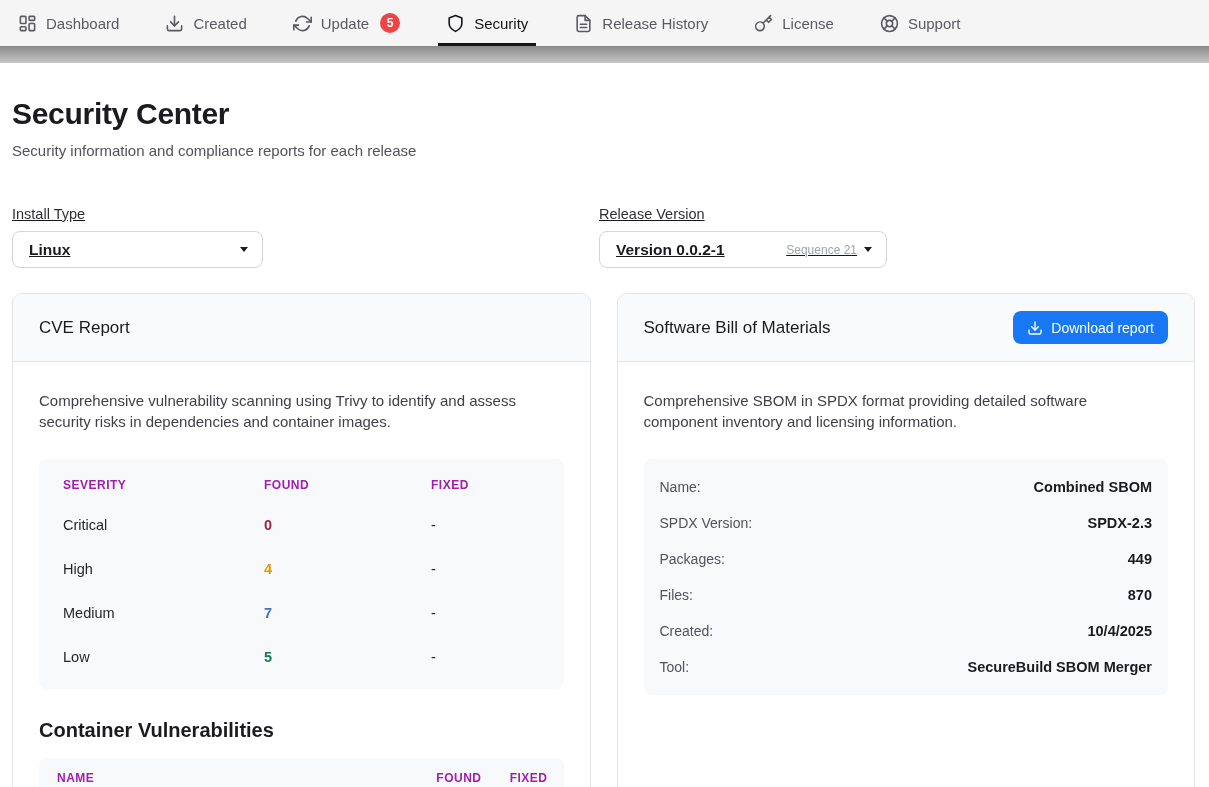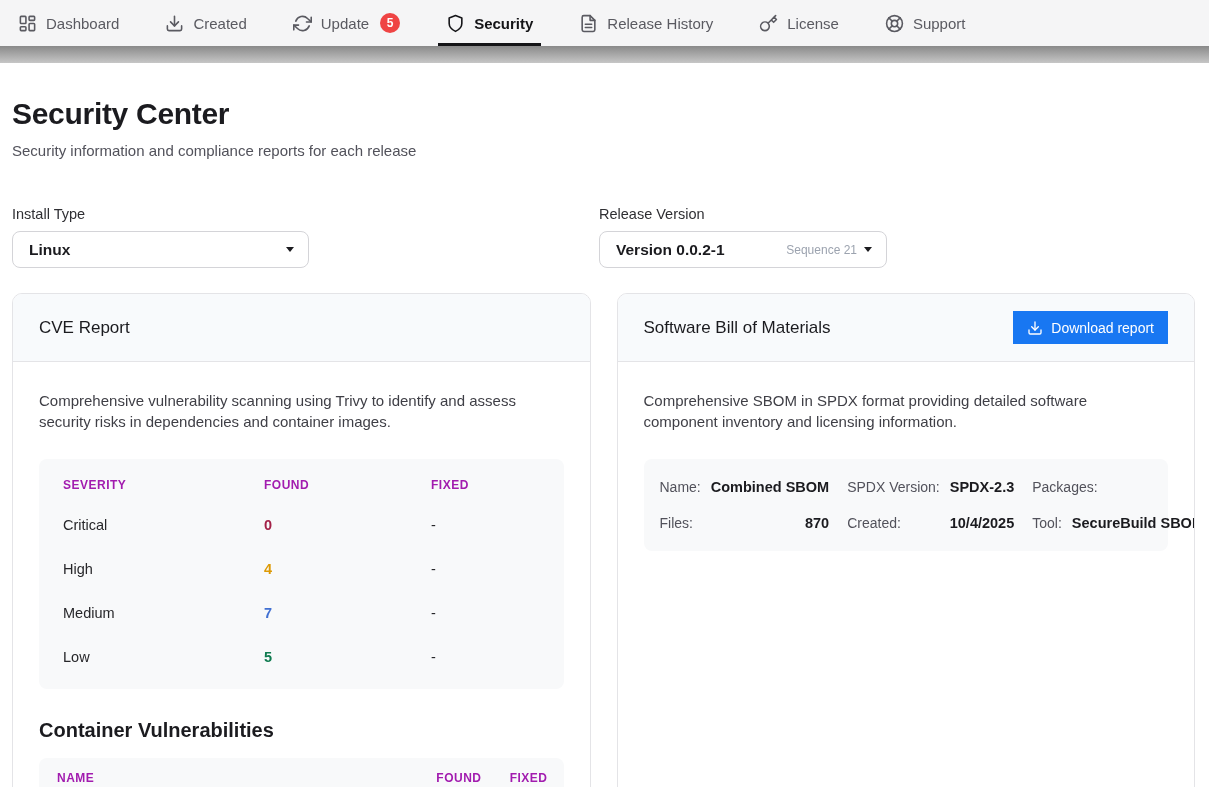--- a/index.html
+++ b/index.html
@@ -6,42 +6,42 @@
   html,body { width:1209px; height:787px; overflow:hidden; background:#ffffff;
     font-family:"Liberation Sans","DejaVu Sans",sans-serif; color:#18181b; }
 
   
   .topnav { height:46px; background:#f5f5f6; display:flex; align-items:stretch;
     padding-left:16px; }
   .nav-item { display:flex; align-items:center; gap:9px; padding:16px 2px;
     margin-right:42px; position:relative; cursor:pointer; color:#5a5a61;
     font-size:15px; font-weight:500; white-space:nowrap; }
   .nav-item .nicon { display:flex; align-items:center; color:#5a5a61; }
-  .nav-item.active { color:#141417; font-weight:700; }
+  .nav-item.active { color:#141417; font-weight:400; }
   .nav-item.active .nicon { color:#141417; }
   .nav-item.active::after { content:""; position:absolute; left:-6px; right:-6px;
     bottom:0; height:3px; background:#141417; }
   .badge { min-width:20px; height:20px; border-radius:10px; background:#ef4444;
     color:#fff; font-size:12px; font-weight:700; display:flex; align-items:center;
     justify-content:center; padding:0 6px; margin-left:2px; }
   .gray-band { height:17px; background:linear-gradient(180deg,#8a8a8a 0%,#c6c6c6 100%); }
 
   
   .main { padding:34px 14px 0 12px; }
   .page-title { font-size:30px; font-weight:700; letter-spacing:-0.3px; color:#1b1b1f; }
   .page-subtitle { margin-top:11px; font-size:15px; color:#52525b; }
 
   
-  .filters { display:flex; gap:8px; margin-top:47px; }
+  .filters { display:flex; gap:8px; margin-top:47px;text-decoration:underline; }
   .filter { width:579px; }
   .filter-label { display:block; font-size:14.5px; font-weight:500; color:#2f2f33;
     margin-bottom:9px; }
   .select { height:37px; border:1px solid #d4d4d8; border-radius:8px; background:#fff;
     display:flex; align-items:center; padding:0 14px 0 16px; cursor:pointer; }
-  .select-installtype { width:297px; }
+  .select-installtype { width:251px; }
   .select-release { width:288px; }
   .select-value { font-size:15.5px; font-weight:700; color:#1b1b1f; flex:0 0 auto; }
   .select .spacer { flex:1; }
   .seq { font-size:12px; color:#9ca3af; margin-right:7px; }
   .caret { width:0; height:0; border-left:4.5px solid transparent;
     border-right:4.5px solid transparent; border-top:5.5px solid #1b1b1f; }
 
   
   .cards { display:flex; gap:26px; margin-top:25px; align-items:flex-start; }
   .card { width:579px; height:720px; background:#fff; border:1px solid #e4e4e7;
@@ -65,24 +65,24 @@
 
   
   .cv-title { margin-top:30px; font-size:20px; font-weight:700; color:#1b1b1f; }
   .cv-head { margin-top:16px; background:#f8f9fa; border-radius:8px; height:40px;
     display:grid; grid-template-columns:1fr 86px 66px; align-items:center;
     padding:0 16px 0 18px; }
   .cv-head .col-head.num { text-align:right; }
 
   
   .btn-primary { display:flex; align-items:center; gap:8px; background:#1877f2;
-    color:#fff; border:none; border-radius:0; height:33px; padding:0 14px;
+    color:#fff; border:none; border-radius:8px; height:33px; padding:0 14px;
     font-size:14px; font-weight:500; font-family:inherit; cursor:pointer; }
   .sbom-grid { margin-top:26px; background:#f8f9fa; border-radius:8px;
-    padding:10px 16px; display:grid; grid-template-columns:1fr 1fr 1fr; column-gap:18px; }
+    padding:10px 16px; display:grid; grid-template-columns:1fr; column-gap:18px; }
   .sbom-cell { display:flex; align-items:center; justify-content:space-between;
     height:36px; gap:10px; }
   .sbom-label { font-size:14px; color:#52525b; white-space:nowrap; }
   .sbom-value { font-size:14.5px; font-weight:700; color:#1b1b1f; text-align:left;
     white-space:nowrap; }
 
   svg { display:block; }
 </style>
 </head>
 <body>

